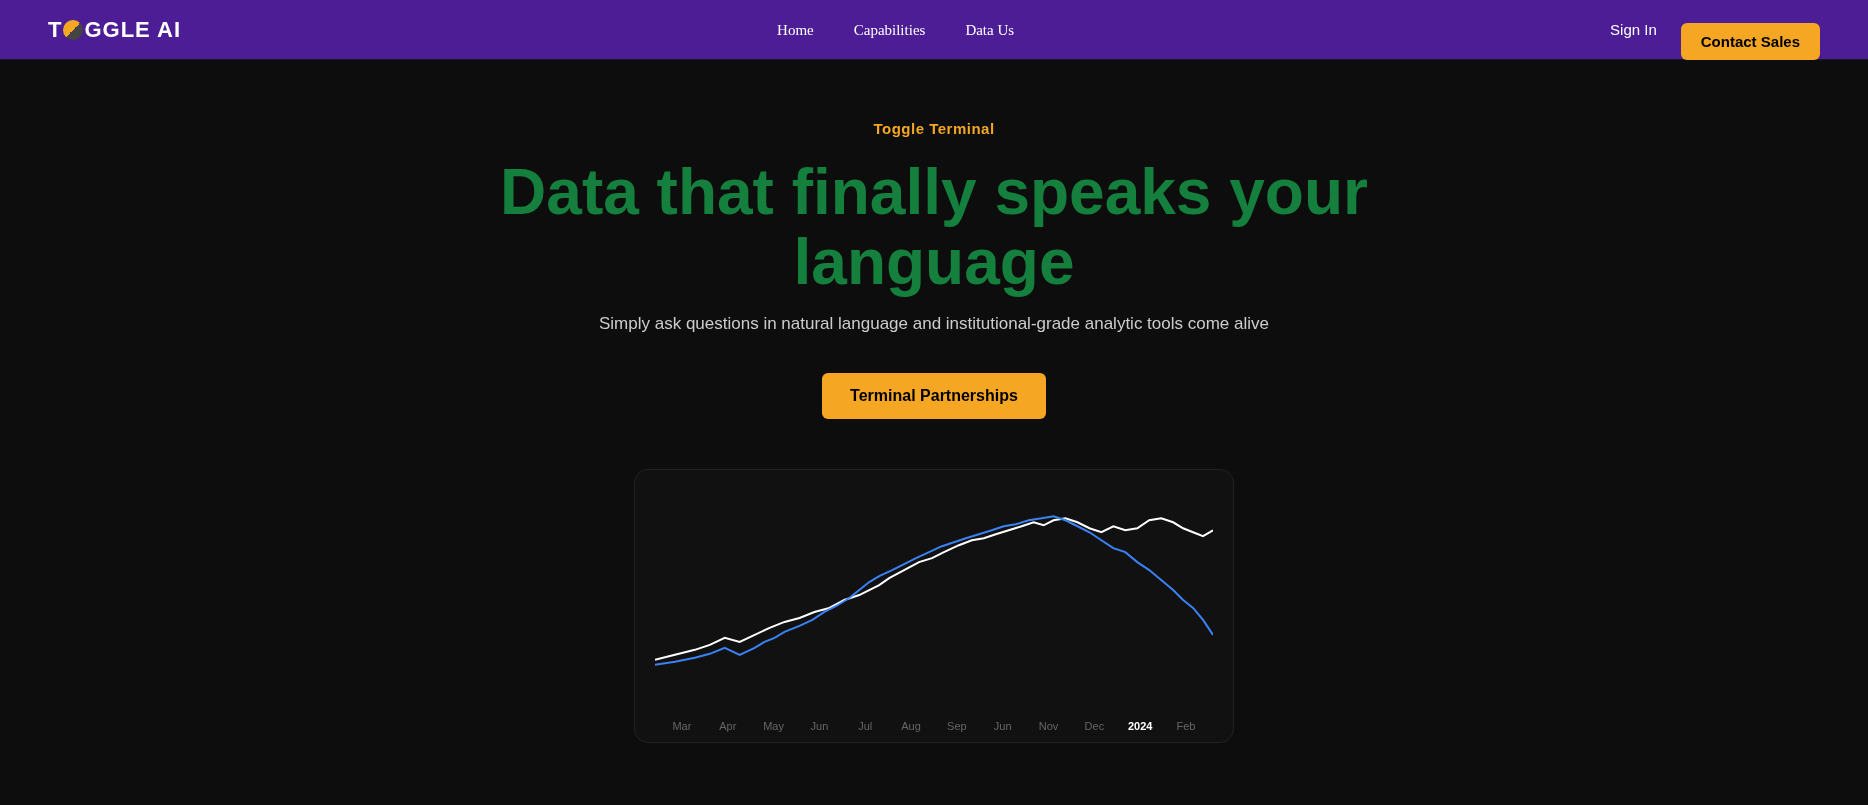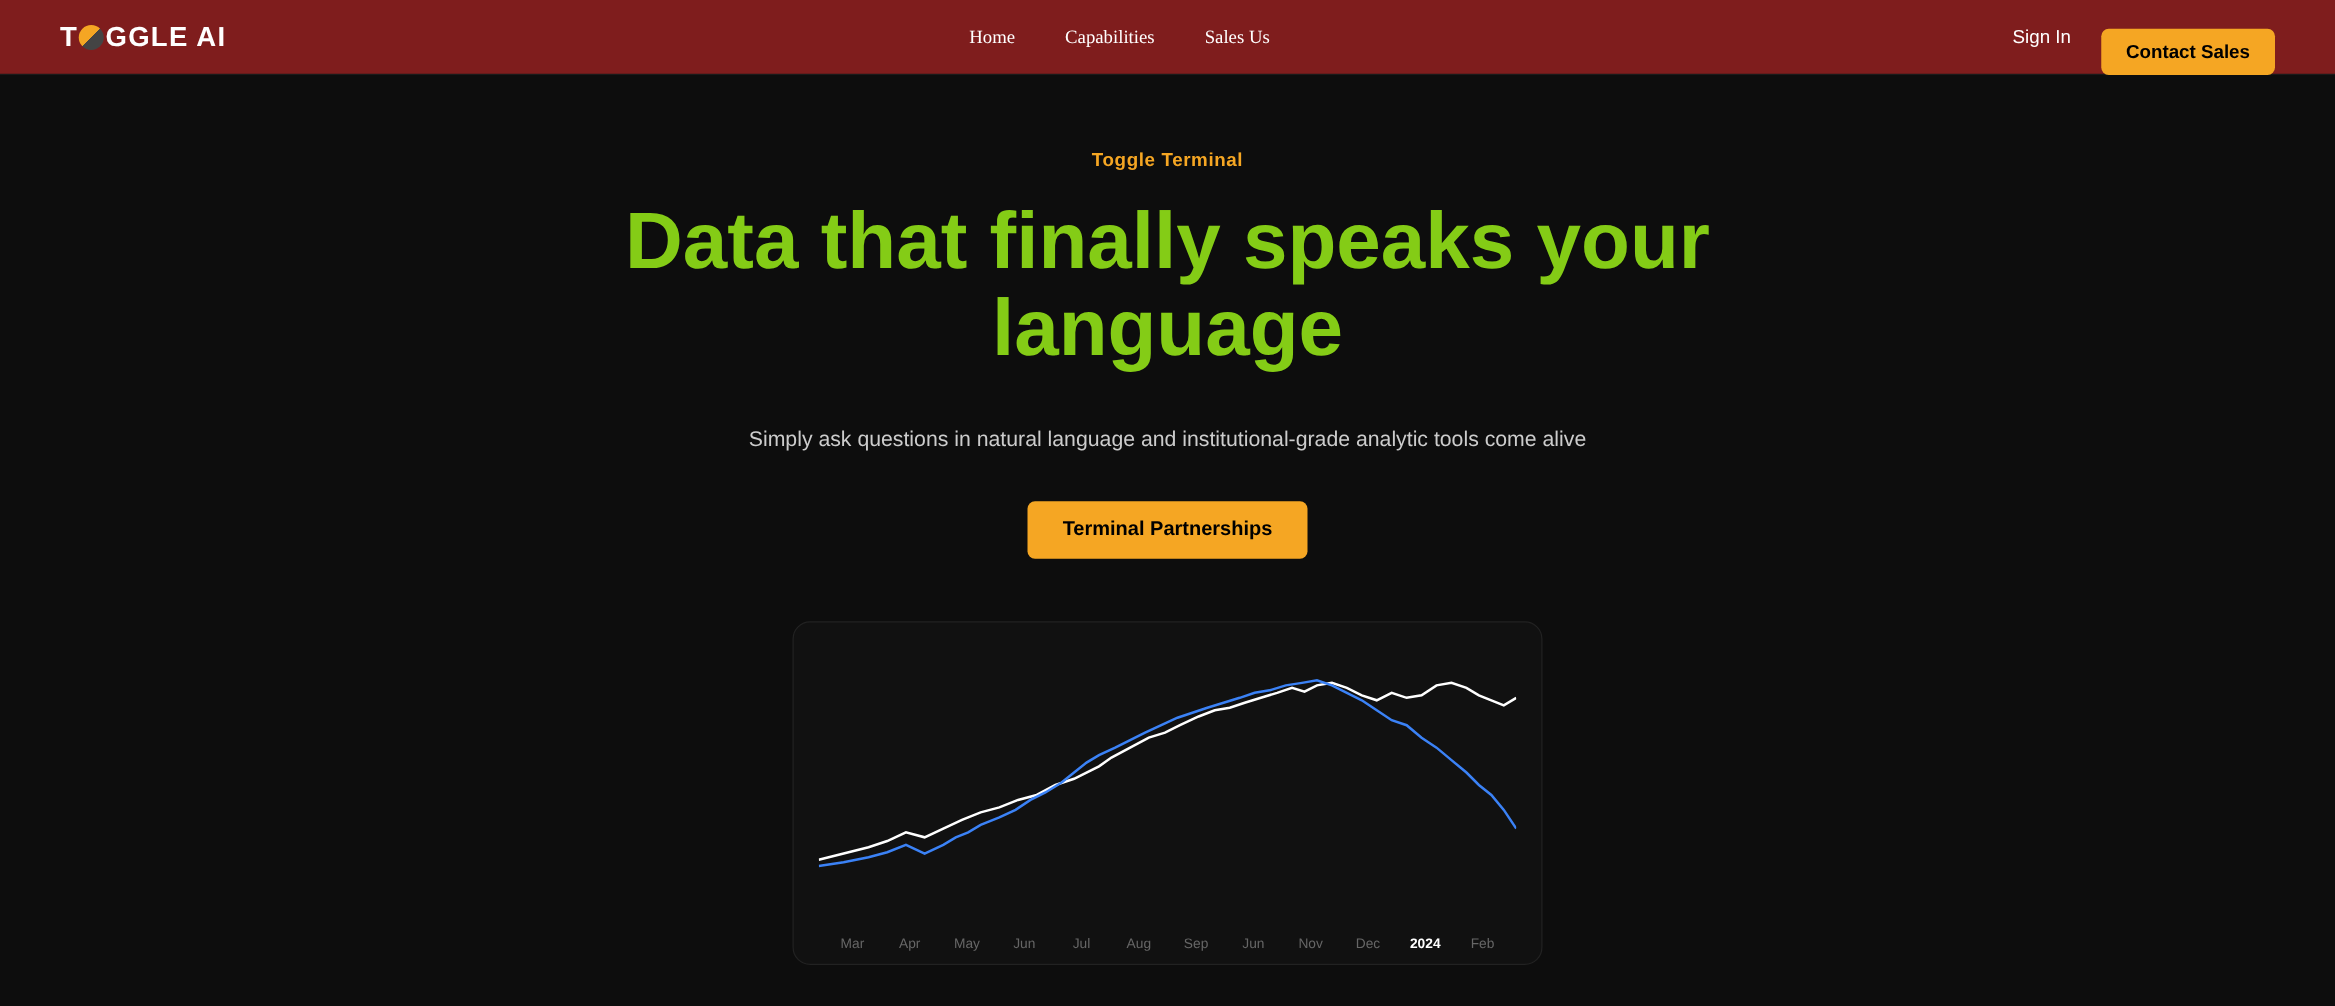--- a/index.html
+++ b/index.html
@@ -12,21 +12,21 @@
       overflow-x: hidden;
     }
 
     
     nav {
       display: flex;
       align-items: center;
       justify-content: space-between;
       padding: 0 48px;
       height: 60px;
-      background-color: #7f1d1d;
+      background-color: #4c1d95;
       border-bottom: 1px solid #1a1a1a;
       position: relative;
       z-index: 10;
     }
 
     .logo-container {
       display: flex;
       align-items: center;
     }
 
@@ -105,23 +105,23 @@
       color: #f5a623;
       font-size: 15px;
       font-weight: 600;
       letter-spacing: 0.5px;
       margin-bottom: 20px;
     }
 
     .hero-title {
       font-size: 64px;
       font-weight: 700;
-      color: #84cc16;
+      color: #15803d;
       line-height: 1.1;
-      margin-bottom: 40px;
+      margin-bottom: 12px;
       max-width: 900px;
     }
 
     .hero-description {
       font-size: 17px;
       color: #cccccc;
       margin-bottom: 36px;
       max-width: 700px;
       line-height: 1.6;
     }
@@ -183,21 +183,21 @@
   </div>
 
   <ul class="nav-links">
     <li>
       <a href="#">Home</a>
     </li>
     <li>
       <a href="#">Capabilities</a>
     </li>
     <li>
-      <a href="#">Sales Us</a>
+      <a href="#">Data Us</a>
     </li>
   </ul>
 
   <div class="nav-actions">
     <button class="sign-in-btn">Sign In</button>
     <button class="contact-sales-btn">Contact Sales</button>
   </div>
 </nav>
 
 <section class="hero">

